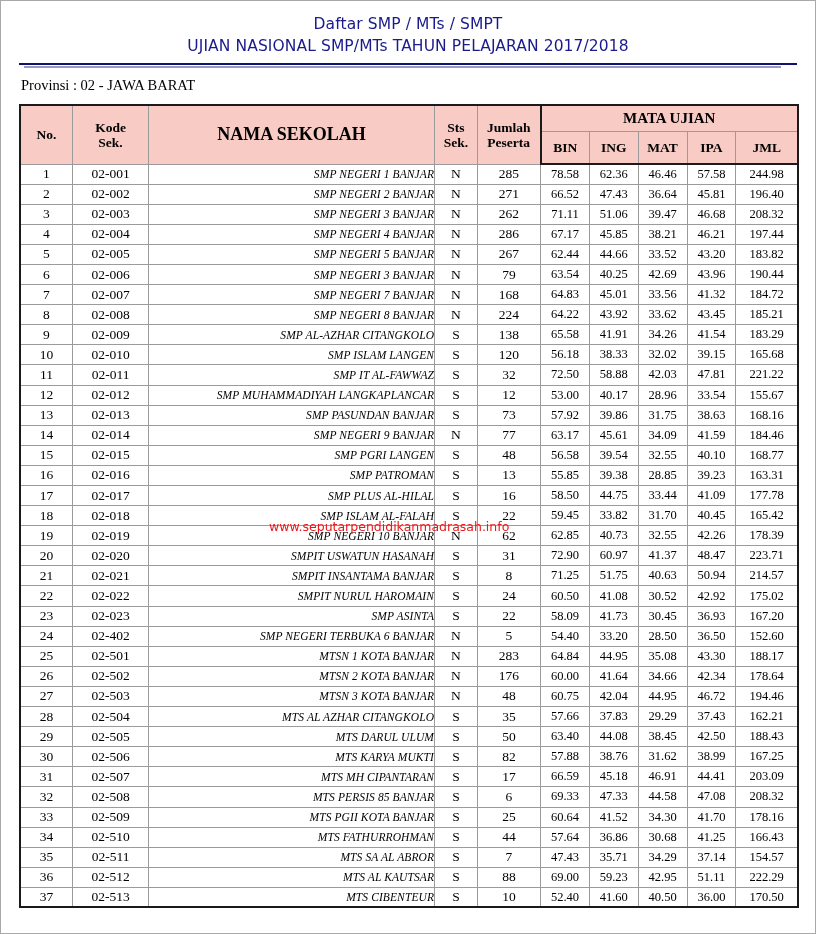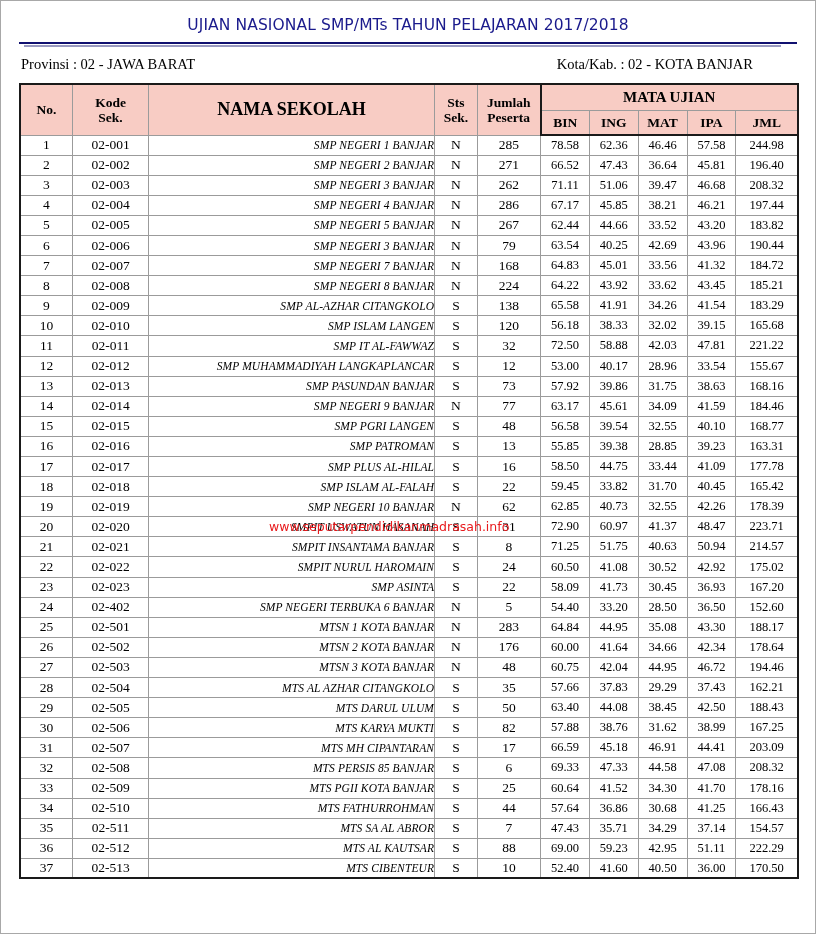--- a/index.html
+++ b/index.html
@@ -90,21 +90,21 @@
   thead th {
     background: #f8ccc4;
     color: #000;
     font-weight: bold;
     font-size: 13.5px;
     text-align: center;
     border-color: #8a8a8a;
     line-height: 15px;
   }
   thead tr.h1 th { height: 26px; }
-  thead tr.h2 th { height: 25px; }
+  thead tr.h2 th { height: 33px; }
   thead th.thick-l { border-left: 2px solid #1a1a1a; }
   thead th.thick-b { border-bottom: 2px solid #1a1a1a; }
 
   tbody td {
     height: 20.1px;
     font-size: 13.5px;
     color: #000;
     vertical-align: middle;
   }
   td.c-no   { text-align: center; width: 44px; }
@@ -137,31 +137,31 @@
     pointer-events: none;
     z-index: 5;
   }
 </style>
 </head>
 <body>
 
 <div class="page">
 
   <div class="title-block">
+    <div class="title-line1">Daftar SMP / MTs / SMPT</div>
     <div class="title-line2">UJIAN NASIONAL SMP/MTs TAHUN PELAJARAN 2017/2018</div>
   </div>
 
   <div class="rule-wrap">
     <div class="rule-dark"></div>
     <div class="rule-light"></div>
   </div>
 
   <div class="meta-row">
     <div class="meta-left">Provinsi : 02 - JAWA BARAT</div>
-    <div class="meta-right">Kota/Kab. : 02 - KOTA BANJAR</div>
   </div>
 
   <div class="table-wrap">
     <table class="grid">
       <colgroup>
         <col style="width:44px">
           <col style="width:64px">
           <col style="width:240px">
         <col style="width:36px">
           <col style="width:53px">

